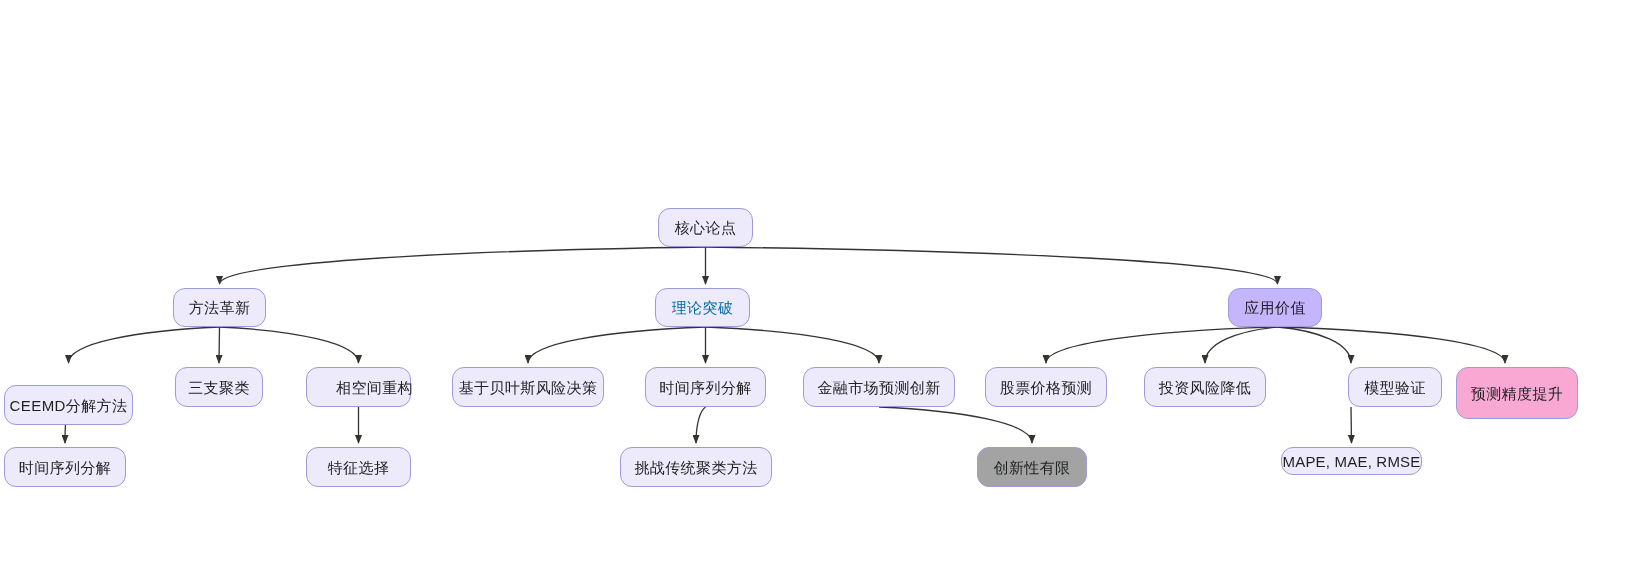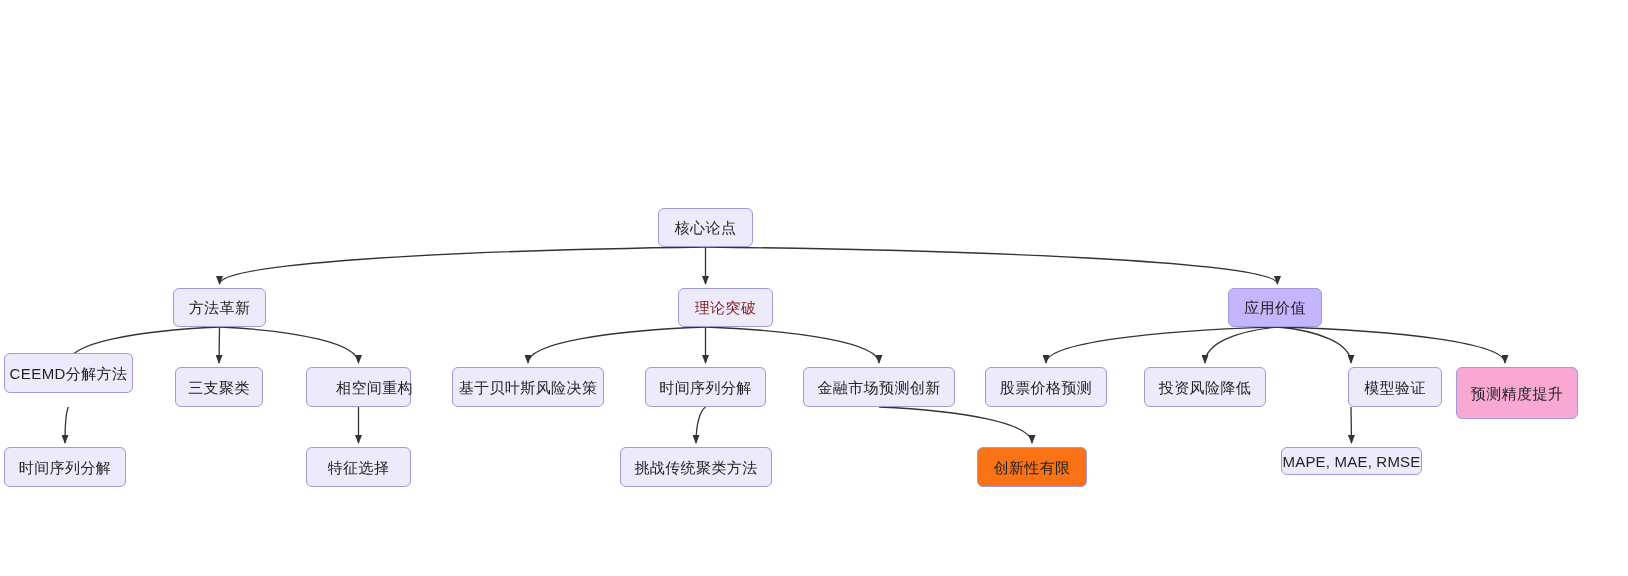--- a/index.html
+++ b/index.html
@@ -25,21 +25,21 @@
     top: 0;
     width: 1628px;
     height: 576px;
     pointer-events: none;
   }
   .node {
     position: absolute;
     box-sizing: border-box;
     background: #ECEAFB;
     border: 1px solid #9D9BD8;
-    border-radius: 6px;
+    border-radius: 12px;
     display: flex;
     align-items: center;
     justify-content: center;
     color: #1f2020;
     font-size: 15px;
     line-height: 1;
     letter-spacing: 0.4px;
     white-space: nowrap;
     font-family: "Liberation Sans", "DejaVu Sans", sans-serif;
   }
@@ -82,27 +82,27 @@
         <path d="M1351,407 L1351.5,443" stroke="#333333" marker-end="url(#arrowhead)"></path>
       </g>
   </svg>
   <div id="node-layer">
       <div class="node" style="left: 658px; top: 208px; width: 95px; height: 39px; background: rgb(236, 234, 251); border-color: rgb(157, 155, 216); color: rgb(31, 32, 32);">
         <span class="node-label">核心论点</span>
       </div>
       <div class="node" style="left: 173px; top: 288px; width: 93px; height: 39px; background: rgb(236, 234, 251); border-color: rgb(157, 155, 216); color: rgb(31, 32, 32);">
         <span class="node-label">方法革新</span>
       </div>
-      <div class="node" style="left: 678px; top: 288px; width: 95px; height: 39px; background: rgb(236, 234, 251); border-color: rgb(157, 155, 216); color: #7f1d1d;">
+      <div class="node" style="left: 655px; top: 288px; width: 95px; height: 39px; background: rgb(236, 234, 251); border-color: rgb(157, 155, 216); color: #0369a1;">
         <span class="node-label">理论突破</span>
       </div>
       <div class="node" style="left: 1228px; top: 288px; width: 94px; height: 39px; background: #c4b5fd; border-color: rgb(157, 155, 216); color: rgb(31, 32, 32);">
         <span class="node-label">应用价值</span>
       </div>
-      <div class="node" style="left: 4px; top: 353px; width: 129px; height: 40px; background: rgb(236, 234, 251); border-color: rgb(157, 155, 216); color: rgb(31, 32, 32);">
+      <div class="node" style="left: 4px; top: 385px; width: 129px; height: 40px; background: rgb(236, 234, 251); border-color: rgb(157, 155, 216); color: rgb(31, 32, 32);">
         <span class="node-label">CEEMD分解方法</span>
       </div>
       <div class="node" style="left: 175px; top: 367px; width: 88px; height: 40px; background: rgb(236, 234, 251); border-color: rgb(157, 155, 216); color: rgb(31, 32, 32);">
         <span class="node-label">三支聚类</span>
       </div>
       <div class="node" style="left: 306px; top: 367px; width: 105px; height: 40px; background: rgb(236, 234, 251); border-color: rgb(157, 155, 216); color: rgb(31, 32, 32); padding-left: 32px;">
         <span class="node-label">相空间重构</span>
       </div>
       <div class="node" style="left: 452px; top: 367px; width: 152px; height: 40px; background: rgb(236, 234, 251); border-color: rgb(157, 155, 216); color: rgb(31, 32, 32);">
         <span class="node-label">基于贝叶斯风险决策</span>
@@ -127,20 +127,20 @@
       </div>
       <div class="node" style="left: 4px; top: 447px; width: 122px; height: 40px; background: rgb(236, 234, 251); border-color: rgb(157, 155, 216); color: rgb(31, 32, 32);">
         <span class="node-label">时间序列分解</span>
       </div>
       <div class="node" style="left: 306px; top: 447px; width: 105px; height: 40px; background: rgb(236, 234, 251); border-color: rgb(157, 155, 216); color: rgb(31, 32, 32); align-items: center;">
         <span class="node-label">特征选择</span>
       </div>
       <div class="node" style="left: 620px; top: 447px; width: 152px; height: 40px; background: rgb(236, 234, 251); border-color: rgb(157, 155, 216); color: rgb(31, 32, 32);">
         <span class="node-label">挑战传统聚类方法</span>
       </div>
-      <div class="node" style="left: 977px; top: 447px; width: 110px; height: 40px; background: #f97316; border-color: rgb(157, 155, 216); color: rgb(31, 32, 32);">
+      <div class="node" style="left: 977px; top: 447px; width: 110px; height: 40px; background: #a3a3a3; border-color: rgb(157, 155, 216); color: rgb(31, 32, 32);">
         <span class="node-label">创新性有限</span>
       </div>
       <div class="node" style="left: 1281px; top: 447px; width: 141px; height: 28px; background: rgb(236, 234, 251); border-color: rgb(157, 155, 216); color: rgb(31, 32, 32);">
         <span class="node-label latin">MAPE, MAE, RMSE</span>
       </div>
     </div>
 </div>
 
 </body></html>

